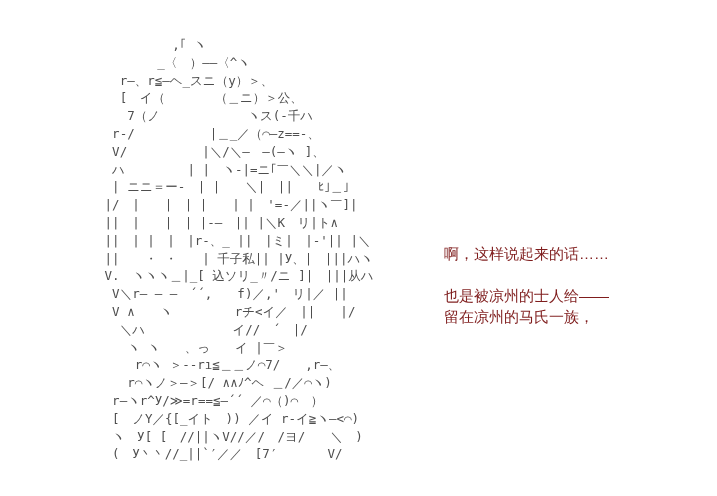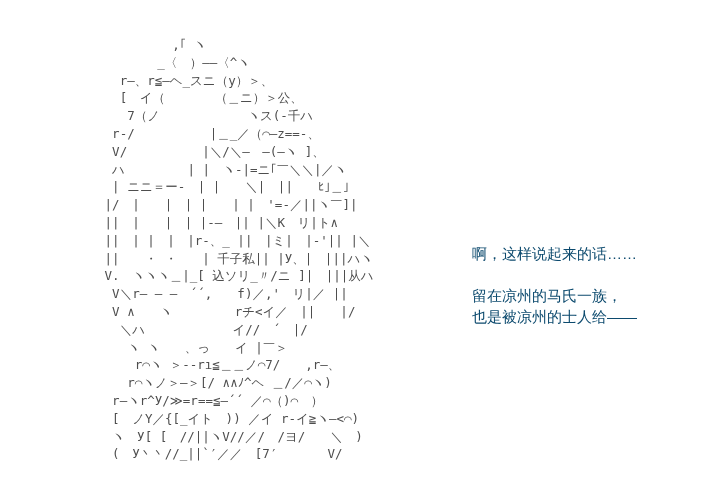--- a/index.html
+++ b/index.html
@@ -64,19 +64,19 @@
     V ∧　　ヽ　　　　　rチ&lt;イ／　||　　|/
      ＼ハ　　　　　　　イ//　´　|/
       ヽ ヽ　　、っ　　イ |￣＞
        r⌒ヽ ＞--rı≦＿＿ノ⌒7/　　,r―、
       r⌒ヽノ＞―＞[/ ∧∧ﾉ^ヘ ＿/／⌒ヽ)
     r―ヽr^У/≫=r==≦―´´ ／⌒（)⌒　）
     [　ノY／{[_イト　)) ／イ r-イ≧ヽ―&lt;⌒)
     ヽ　У[ [　//||ヽV//／/　/ヨ/　　＼　)
     (　У丶丶//_||`′／／　[7′　　　　V/</pre>
 
-  <div class="dialogue" style="color: #0c4a6e; margin-left: 28px;">
+  <div class="dialogue" style="color: #7f1d1d;">
       <div class="dlg-line">啊，这样说起来的话……</div>
       <div class="dlg-line"></div>
+      <div class="dlg-line">也是被凉州的士人给——</div>
       <div class="dlg-line">留在凉州的马氏一族，</div>
-      <div class="dlg-line">也是被凉州的士人给——</div>
     </div>
 </div>
 
 </body></html>

